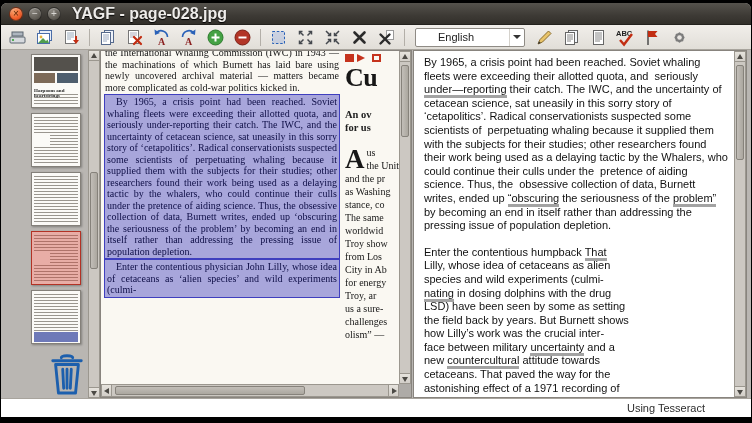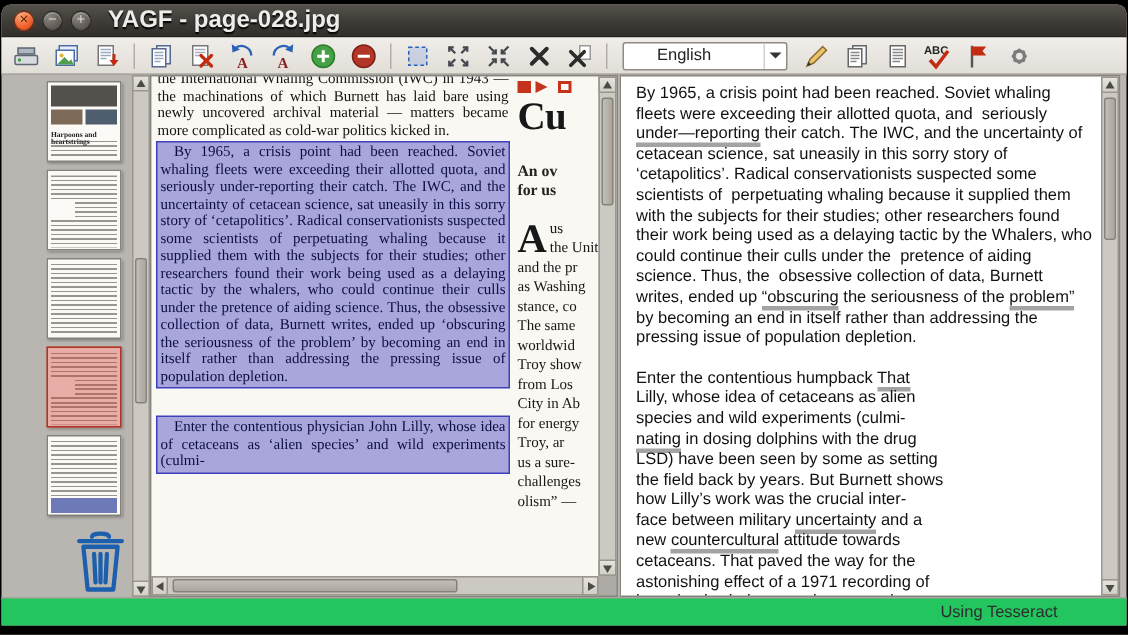--- a/index.html
+++ b/index.html
@@ -61,21 +61,21 @@
   .arr-right{border-left:5px solid #4c4a45;margin-right:-4px}
   .sb-thumb{position:absolute;background:linear-gradient(90deg,#c2beb8,#aba79f);border:1px solid #86827b;border-radius:2px}
   .sb-h .sb-thumb{background:linear-gradient(#c2beb8,#aba79f)}
 
   
   .viewport{position:absolute;left:99px;top:0;width:312px;height:100%;border:1px solid #88847e;background:#aeaba7}
   .page{position:absolute;left:0;top:0;right:12px;bottom:13px;background:#faf8f2;overflow:hidden}
   .scan-col1{position:absolute;left:4px;top:-4px;width:234px;font-family:"Liberation Serif",serif;font-size:10px;line-height:11.5px;text-align:justify;color:#141414}
   .sel{background:#a8a6db;box-shadow:0 0 0 1px #3f3fbe;color:#0e0e46;padding:1px 2px;text-indent:9px}
   .sel1{margin-top:2px}
-  .sel2{margin-top:20px}
+  .sel2{margin-top:2px}
   .scan-col2{position:absolute;left:244px;top:0;width:130px;font-family:"Liberation Serif",serif;color:#171717}
   .col2-deco{margin-top:2px;height:9px;display:flex;gap:3px;align-items:center}
   .col2-deco span{display:inline-block}
   .deco-a{width:9px;height:8px;background:#c5331d}
   .deco-b{width:0;height:0;border:4.5px solid transparent;border-left:8px solid #c5331d}
   .deco-c{width:9px;height:8px;border:2px solid #c5331d}
   .col2-heading{font-size:26px;font-weight:bold;line-height:26px;margin-top:3px;letter-spacing:-.5px}
   .col2-standfirst{margin-top:17px;font-size:10.5px;line-height:13px;font-weight:bold;color:#222;white-space:nowrap}
   .col2-body{margin-top:12px}
   .dropcap{float:left;font-size:27px;line-height:24px;font-weight:bold;margin:1px 2px 0 0}
@@ -84,21 +84,21 @@
   
   .ocr-pane{position:absolute;left:412px;top:0;right:4px;height:100%;background:#fff;border:1px solid #88847e}
   .ocr-text{position:absolute;left:0;top:0;right:12px;bottom:0;padding:5px 6px 4px 10px;overflow:hidden;font-size:11px;line-height:13.6px;color:#111}
   .ocr-par{white-space:pre-wrap;margin-bottom:13px}
   .miss{border-bottom:3px solid #a3a3a3}
 
   
   .trash{position:absolute;left:46px;top:301px;width:40px;height:46px;display:flex;align-items:center;justify-content:center}
 
   
-  .statusbar{height:19px;flex:none;background:#22c55e;border-top:1px solid #a8a49d;position:relative}
+  .statusbar{height:19px;flex:none;background:#ffffff;border-top:1px solid #a8a49d;position:relative}
   .status-text{position:absolute;right:46px;top:3px;font-size:11px;color:#2d2d2d}
 </style>
 </head>
 <body>
 
 <div class="app">
 
   <div class="titlebar">
     <div class="tb-btn tb-close">
         <span>×</span>

